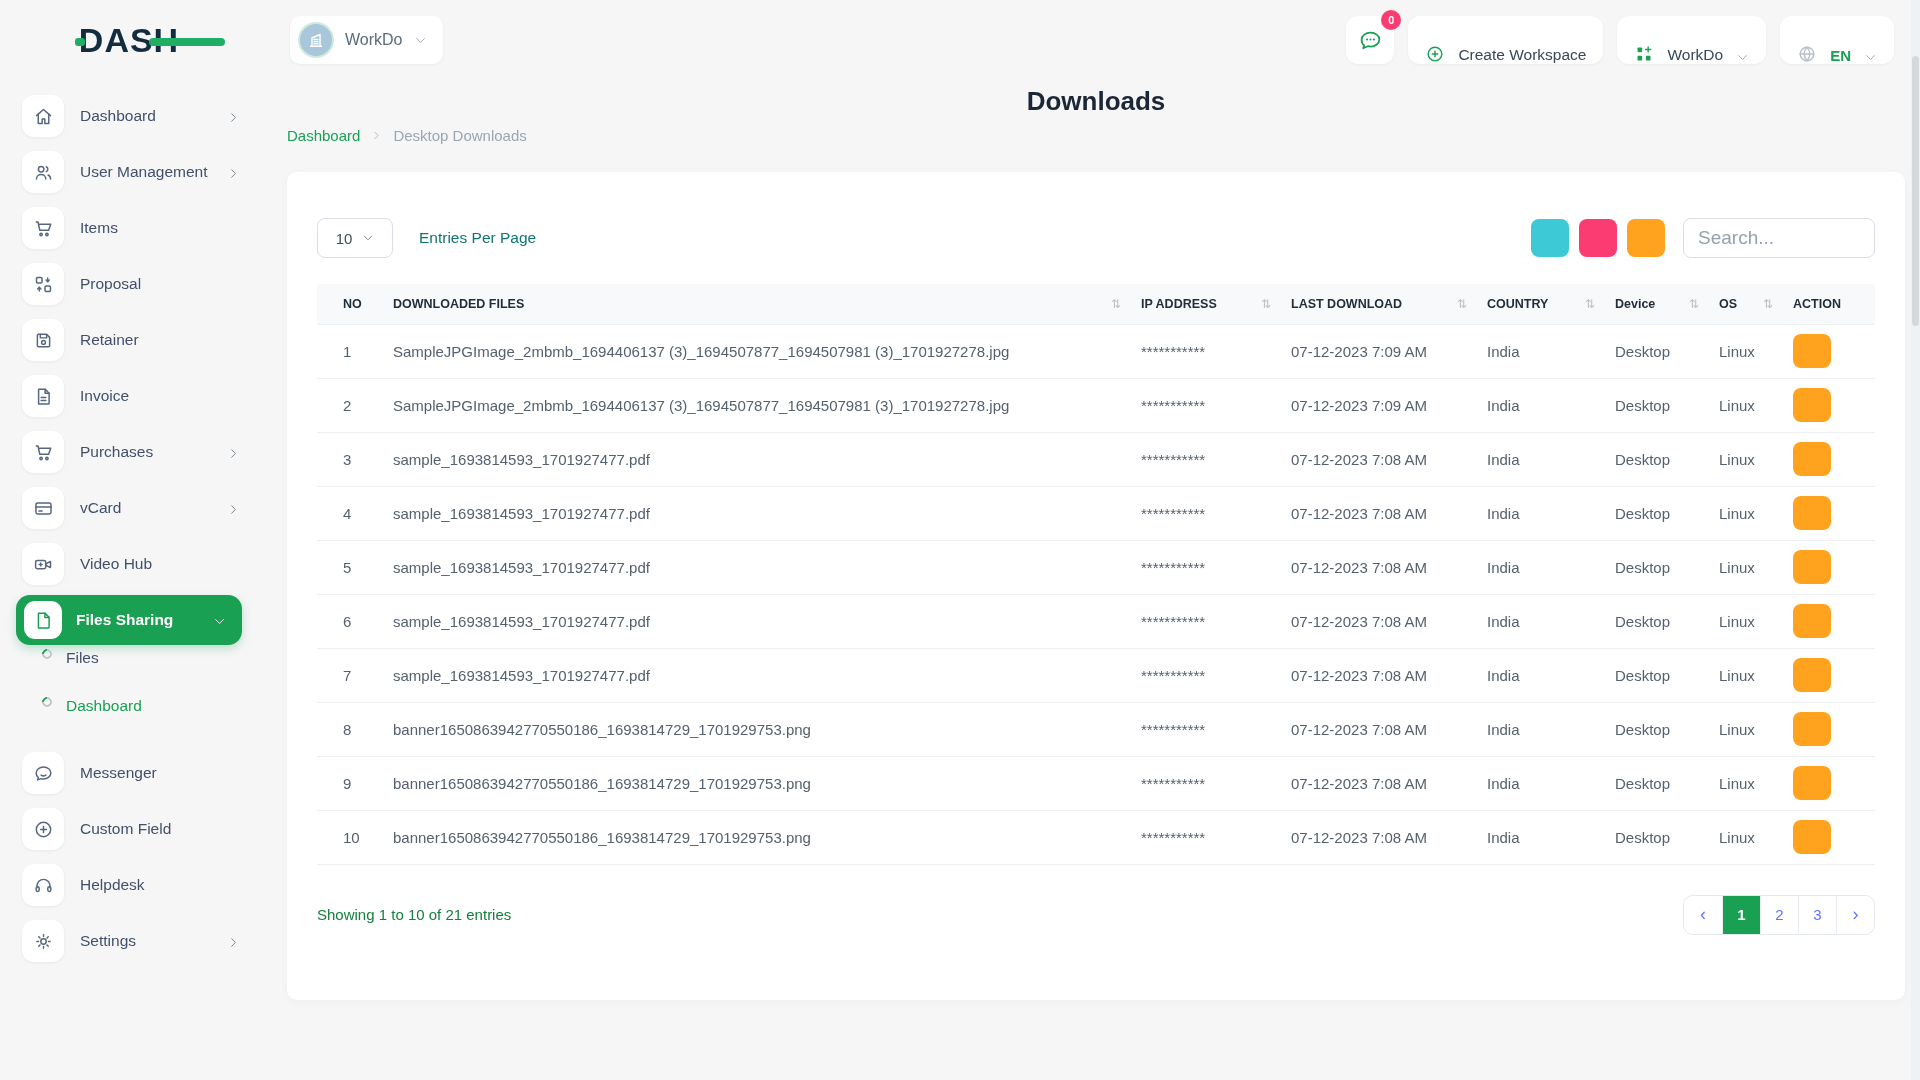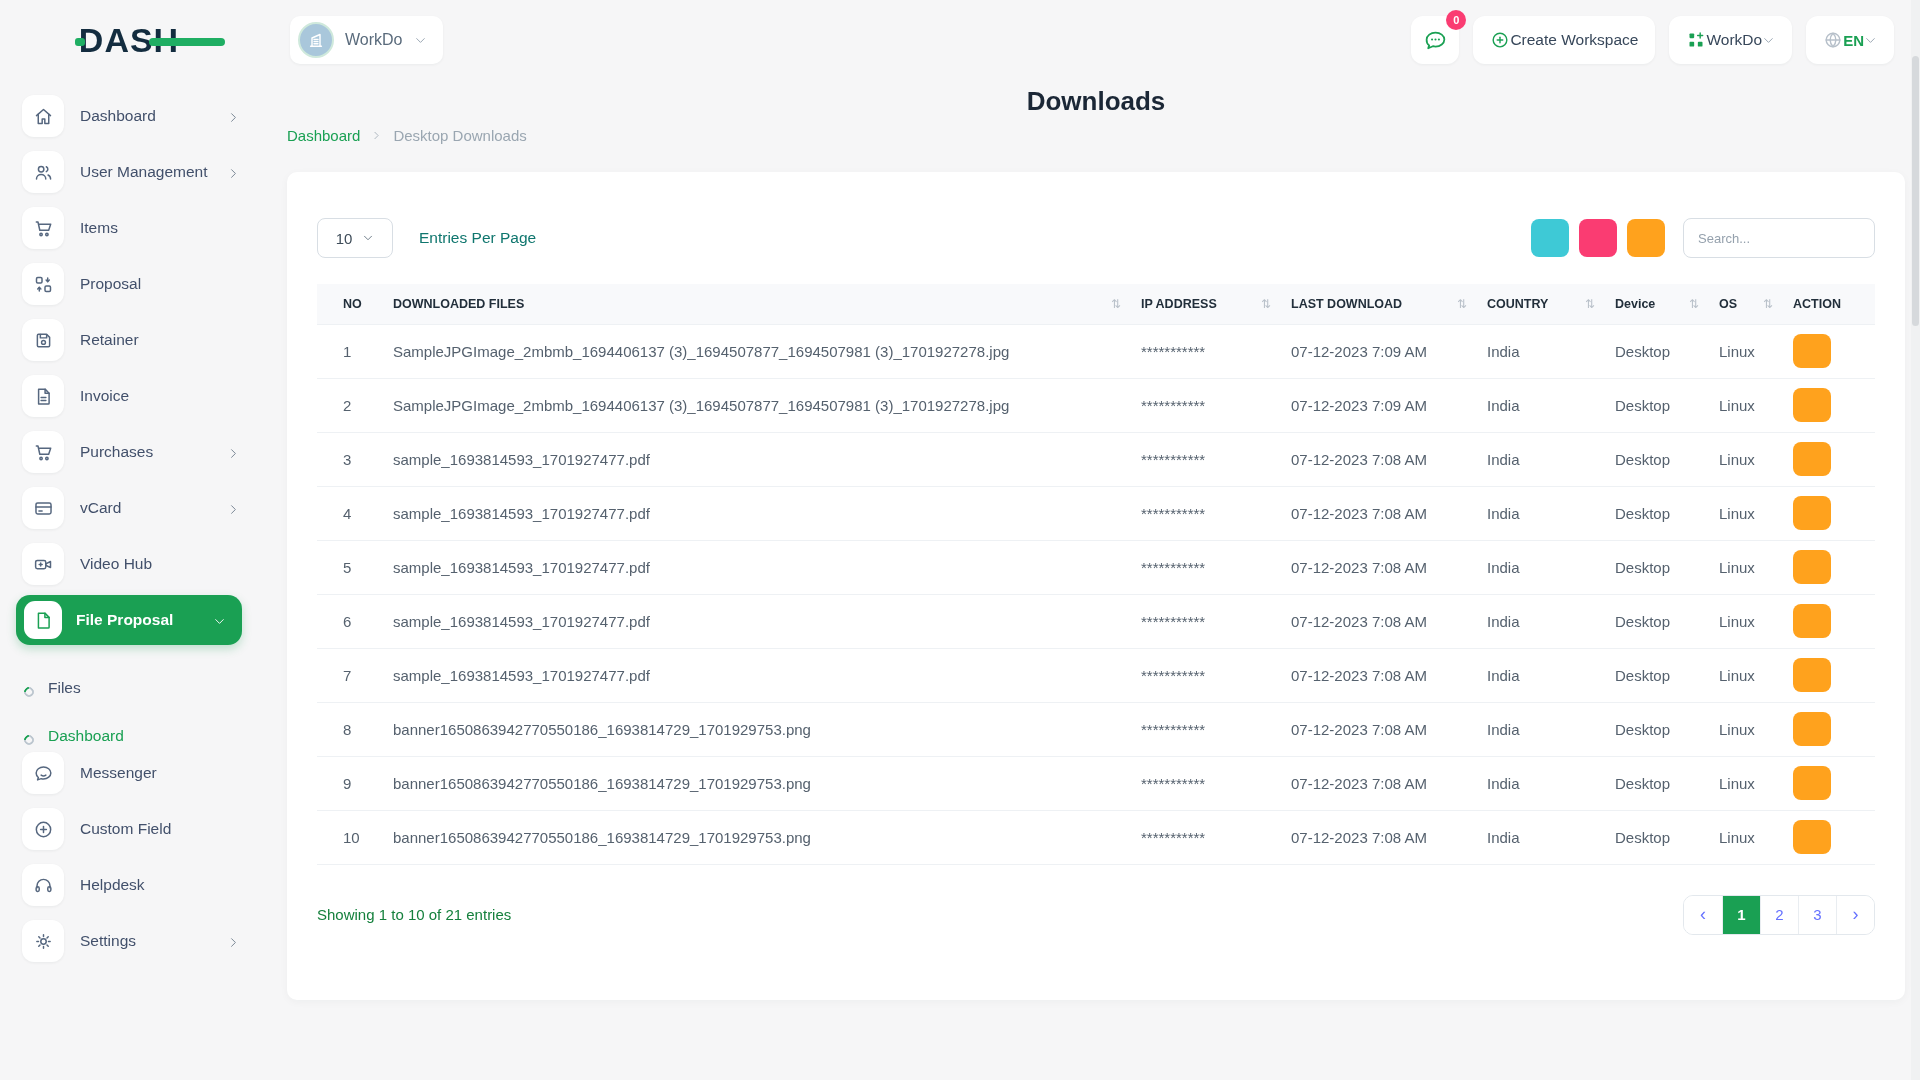--- a/index.html
+++ b/index.html
@@ -22,58 +22,58 @@
   .logo .dot { position:absolute; left:-4px; top:17px; width:10px; height:8px; background:#1fae63; border-radius:3px; }
   .ws-pill { display:flex; align-items:center; gap:11px; background:#fff; border-radius:10px; padding:6px 16px 6px 8px; margin-left:32px; box-shadow:0 1px 3px rgba(20,30,40,.05); cursor:pointer; }
   .avatar { width:36px; height:36px; border-radius:50%; background:#a9c7db; border:2px solid #cfe9dc; color:#fff; flex:none; display:flex; align-items:center; justify-content:center; }
   .avatar span[data-icon]{ width:20px; height:20px; }
   .ws-label { font-size:16px; font-weight:500; color:#5a6b7c; }
   .chev { width:13px; height:13px; color:#94a1ae; }
   .top-right { margin-left:auto; display:flex; align-items:center; gap:14px; }
   .icon-btn { position:relative; width:48px; height:48px; background:#fff; border-radius:12px; border:none; display:flex; align-items:center; justify-content:center; color:#1aa053; box-shadow:0 1px 3px rgba(20,30,40,.05); cursor:pointer; }
   .icon-btn span[data-icon]{ width:25px; height:25px; }
   .badge { position:absolute; top:-6px; right:-7px; min-width:20px; height:20px; padding:0 4px; border-radius:10px; background:#fa3c72; color:#fff; font-size:11px; font-weight:700; display:flex; align-items:center; justify-content:center; }
-  .top-pill { display:flex; align-items:center; gap:0; background:#fff; height:48px; border-radius:12px; padding:0 17px; font-size:15.5px; font-weight:500; color:#37475a; box-shadow:0 1px 3px rgba(20,30,40,.05); border:none; cursor:pointer; font-family:inherit; }
+  .top-pill { display:flex; align-items:flex-end; gap:13px; background:#fff; height:48px; border-radius:12px; padding:0 17px; font-size:15.5px; font-weight:500; color:#37475a; box-shadow:0 1px 3px rgba(20,30,40,.05); border:none; cursor:pointer; font-family:inherit; }
   .top-pill .green-ic { width:20px; height:20px; color:#1aa053; }
   .top-pill .gray-ic { width:20px; height:20px; color:#b7c0ca; }
   .lang { color:#1aa053; font-weight:700; font-size:15px; }
 
   
   .layout { display:flex; align-items:flex-start; }
   .sidebar { width:258px; padding-top:18px; flex:none; }
   .nav-item { height:56px; display:flex; align-items:center; padding:0 18px 0 22px; cursor:pointer; }
   .icon-box { width:42px; height:42px; border-radius:12px; background:#fff; display:flex; align-items:center; justify-content:center; color:#56677f; box-shadow:0 1px 3px rgba(20,30,40,.06); flex:none; }
   .icon-box span[data-icon], .icon-box svg { width:21px; height:21px; }
   .nav-label { margin-left:16px; flex:1; font-size:15.5px; font-weight:500; color:#42506b; }
   .nav-item .chev { width:13px; height:13px; color:#6f7d8d; }
   .nav-item.active { background:#1aa053; border-radius:14px; margin:3px 16px 4px; height:50px; padding:0 16px 0 8px; box-shadow:0 4px 10px rgba(26,160,83,.25); }
   .nav-item.active .icon-box { width:38px; height:38px; border-radius:11px; color:#1aa053; box-shadow:none; }
   .nav-item.active .nav-label { color:#fff; font-weight:700; margin-left:14px; }
   .nav-item.active .chev { color:#fff; }
-  .nav-sub { height:48px; display:flex; align-items:flex-end; cursor:pointer;margin-left:24px; }
+  .nav-sub { height:48px; display:flex; align-items:flex-start; padding-left:42px; cursor:pointer; }
   .bullet { width:10px; height:10px; border-radius:50%; border:2px solid #bcc6cf; border-top-color:#1aa053; transform:rotate(-45deg); flex:none; }
   .sub-label { margin-left:14px; font-size:15.5px; font-weight:500; color:#42506b; }
   .nav-sub.active .sub-label { color:#1aa053; }
 
   
   .main { flex:1; padding:16px 15px 0 29px; }
   .page-title { font-size:26px; font-weight:700; color:#1b2736; margin-bottom:10px;text-align:center; }
   .breadcrumb { display:flex; align-items:center; gap:11px; font-size:15px; }
   .bc-link { color:#1aa053; cursor:pointer; }
   .bc-sep { width:11px; height:11px; color:#9aa6b1; }
   .bc-cur { color:#9aa6b1; }
 
   .card { margin-top:28px; background:#fff; border-radius:10px; padding:46px 30px 0; height:828px; box-shadow:0 2px 8px rgba(25,39,52,.04); }
   .toolbar { display:flex; align-items:center; }
   .select { width:76px; height:40px; border:1px solid #d8dee4; border-radius:8px; background:#fff; display:flex; align-items:center; justify-content:center; gap:10px; font-size:15px; color:#3e4c59; cursor:pointer; }
   .select .chev { width:12px; height:12px; color:#5b6a78; }
   .entries-label { margin-left:26px; font-size:15.5px; color:#0f766e; }
   .toolbar-right { margin-left:auto; display:flex; align-items:center; }
   .tool-btn { width:38px; height:38px; border:none; border-radius:8px; margin-left:10px; color:#fff; display:flex; align-items:center; justify-content:center; cursor:pointer; }
-  .search { width:192px; height:40px; margin-left:18px; border:1px solid #d8dee4; border-radius:8px; padding:0 14px; font-size:13px; color:#54606c; outline:none; font-family:inherit; background:#fff; }
+  .search { width:192px; height:40px; margin-left:18px; border:1px solid #d8dee4; border-radius:8px; padding:0 14px; font-size:19px; color:#54606c; outline:none; font-family:inherit; background:#fff; }
   .search::placeholder { color:#95a1ad; }
 
   .dl-table { width:100%; border-collapse:collapse; margin-top:26px; }
   .dl-table thead th { background:#f8f9fb; height:40px; font-size:12.5px; font-weight:700; color:#222f3b; text-align:left; padding:0 10px; white-space:nowrap; border-bottom:1px solid #eef1f4; }
   .dl-table thead th:first-child { padding-left:26px; }
   .th-in { display:flex; align-items:center; }
   .sort { margin-left:auto; padding-left:14px; color:#b7bfc8; font-size:12px; font-weight:400; cursor:pointer; }
   .dl-table tbody td { height:54px; font-size:15px; color:#55616e; padding:0 10px; border-bottom:1px solid #eef1f4; }
   .dl-table tbody td:first-child { padding-left:26px; }
   .c-file { color:#4c5a67; }
@@ -284,21 +284,21 @@
         </span>
         <span class="nav-label">Video Hub</span>
       </div>
       <div class="nav-item active">
         <span class="icon-box">
           <svg viewBox="0 0 24 24" fill="none" stroke="currentColor" stroke-width="1.7" stroke-linecap="round" stroke-linejoin="round">
             <path d="M13.6 3.8v4.8h4.8"></path>
             <path d="M6.2 3.6h7.4l4.8 4.8v11.2c0 .5-.4.9-.9.9H6.2z"></path>
           </svg>
         </span>
-        <span class="nav-label">File Proposal</span>
+        <span class="nav-label">Files Sharing</span>
         <span class="chev"><svg viewBox="0 0 24 24" fill="none" stroke="currentColor" stroke-width="1.7" stroke-linecap="round" stroke-linejoin="round">
             <path d="M5 8.5l7 7 7-7"></path>
           </svg></span>
       </div>
       <div class="nav-sub">
         <span class="bullet"></span>
         <span class="sub-label">Files</span>
       </div>
       <div class="nav-sub active">
         <span class="bullet"></span>

